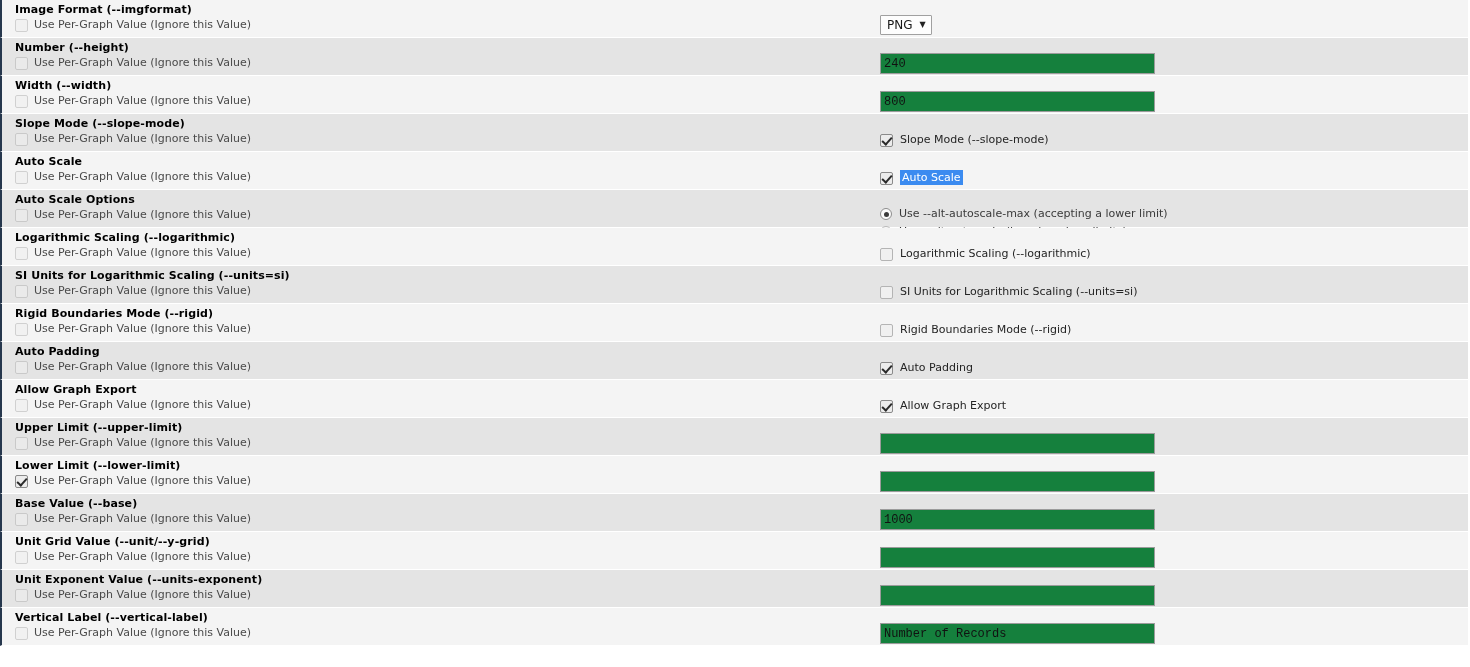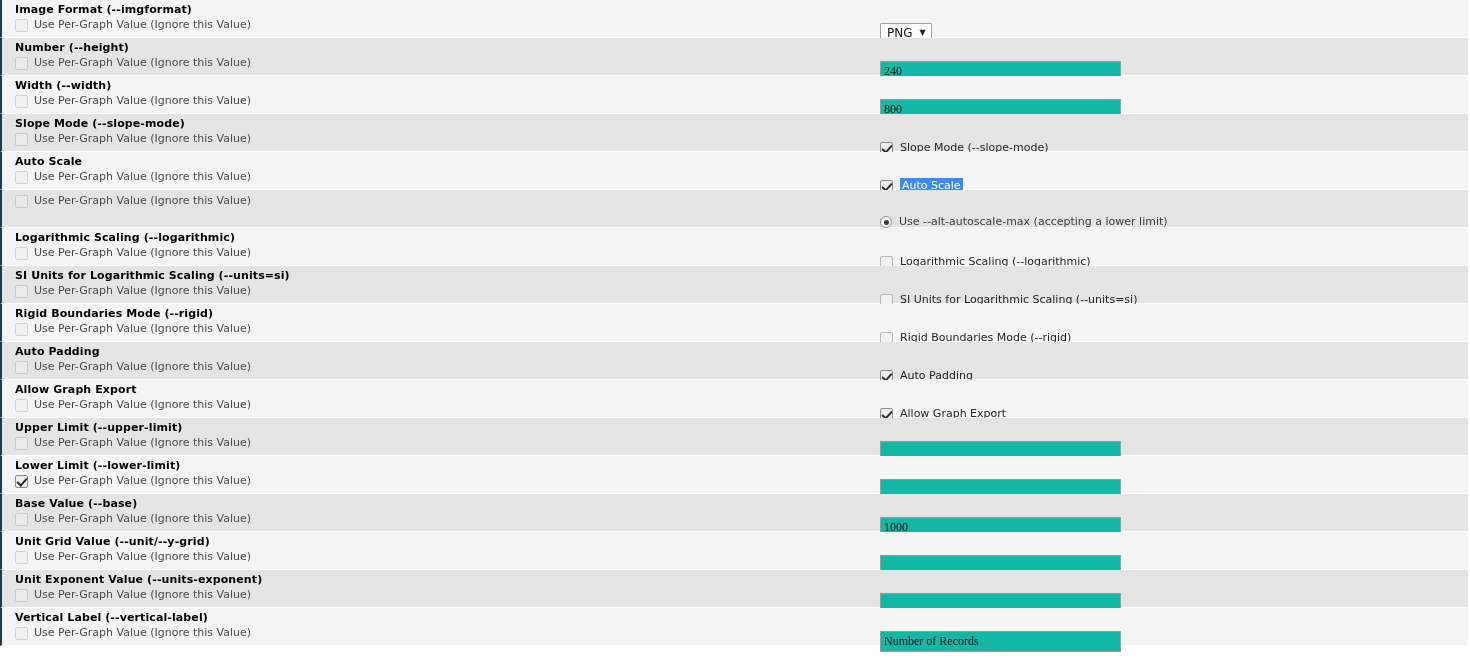--- a/index.html
+++ b/index.html
@@ -62,21 +62,21 @@
   .pergraph-label {
     color: #4a4a4a;
     font-size: 11px;
     padding-left: 6px;
   }
 
   
   .right-col {
     position: absolute;
     left: 878px;
-    top: 16px;
+    top: 8px;
     width: 580px;
     padding-top: 7px;
     box-sizing: border-box;
   }
 
   
   .cb {
     position: relative;
     display: inline-block;
     width: 13px;
@@ -145,26 +145,26 @@
   .opt-label.dark { color: #242424; }
 
   .sel-highlight {
     background: #3b8bf0;
     color: #ffffff;
     padding: 1px 2px 1px 2px;
   }
 
   
   input.txt {
-    width: 241px;
+    width: 275px;
     height: 21px;
     box-sizing: border-box;
     border: 1px solid #9b9b9b;
-    background: #14b8a6;
-    font-family: Liberation Serif, serif;
+    background: #15803d;
+    font-family: Liberation Mono, monospace;
     font-size: 12px;
     color: #111111;
     padding: 1px 3px;
     outline: none;
     border-radius: 0;
   }
   input.txt::placeholder { color: #999; }
 
   
   .select-box {
@@ -261,20 +261,21 @@
           <div class="opt-row mt2">
             <span class="cb checked"></span>
             <span class="opt-label dark"><span class="sel-highlight">Auto Scale</span></span>
           </div>
         </div>
       </div>
     </div>
     <div class="row even">
       <div class="row-inner">
         <div class="left-col">
+          <div class="field-title">Auto Scale Options</div>
           <div class="pergraph">
             <span class="cb faded"></span>
             <span class="pergraph-label">Use Per-Graph Value (Ignore this Value)</span>
           </div>
         </div>
         <div class="right-col">
           <div class="opt-row">
             <span class="rb selected"></span>
             <span class="opt-label">Use --alt-autoscale-max (accepting a lower limit)</span>
           </div>

